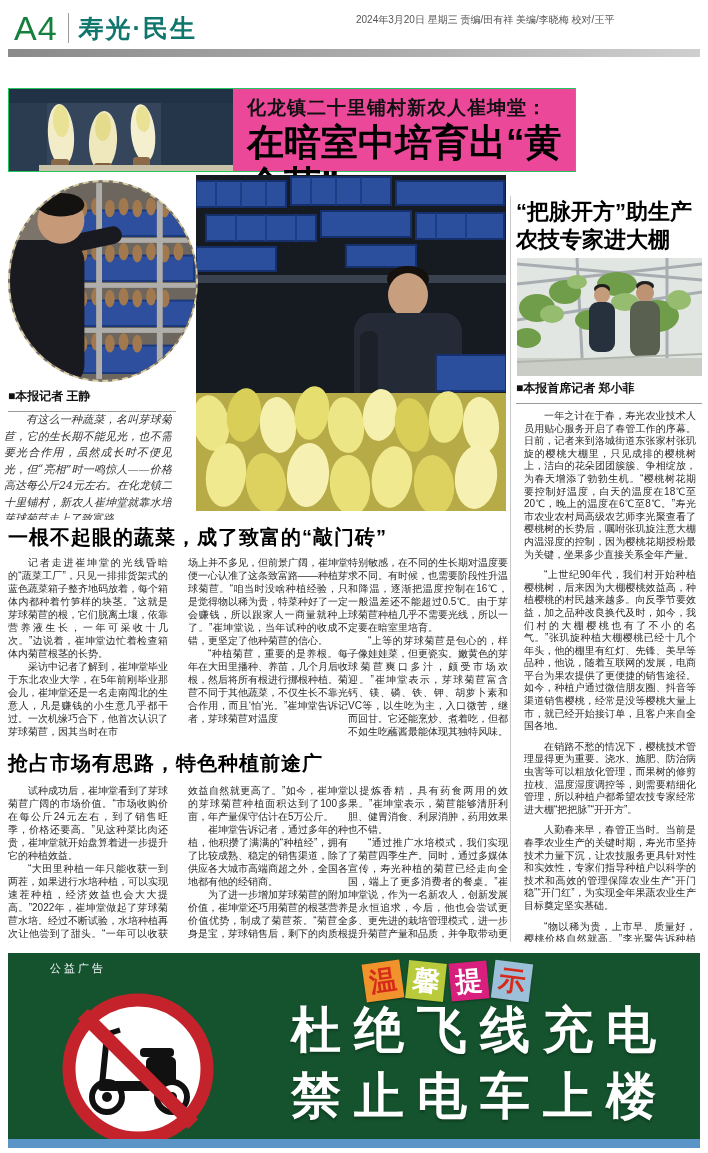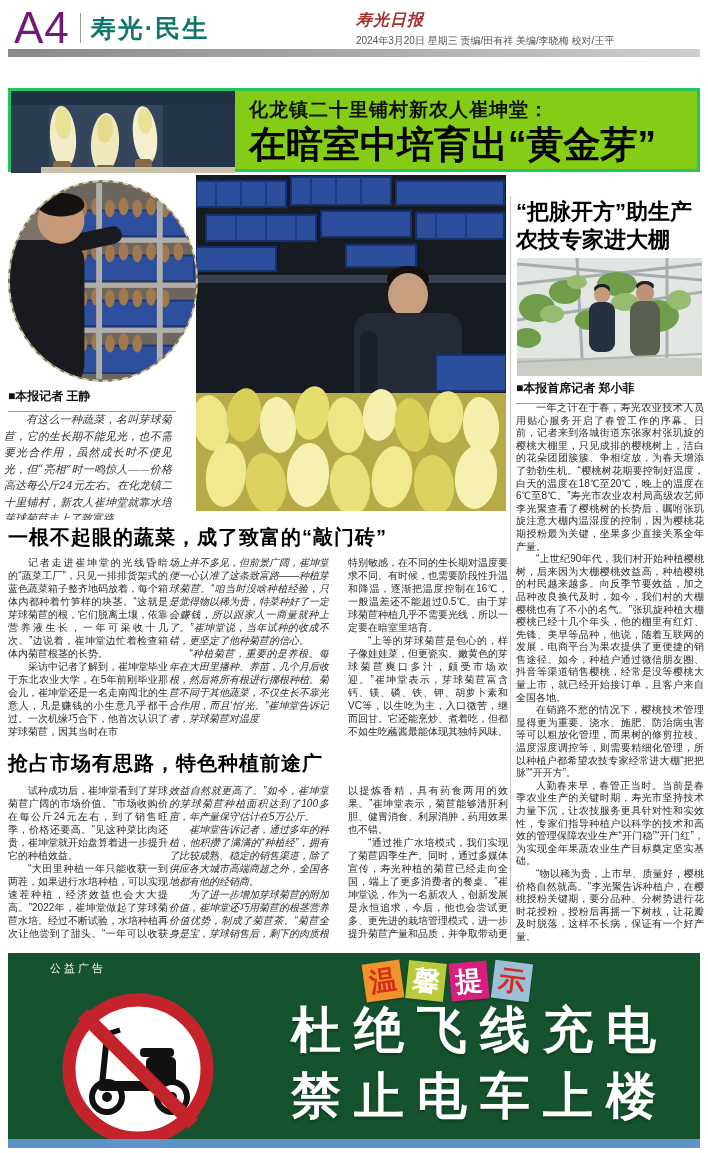--- a/index.html
+++ b/index.html
@@ -4,31 +4,31 @@
 <style>
   * { margin:0; padding:0; box-sizing:border-box; }
   html,body { background:#e9e9e9; }
   .page {
     position:relative; width:708px; height:1153px; background:#ffffff;
     font-family:"Liberation Sans", sans-serif; color:#222; overflow:hidden;
     margin:0 auto;
   }
   
   .hdr { position:absolute; left:14px; top:8px; height:40px; display:flex; align-items:center; }
-  .page-label { font-size:44px; color:#701a75; letter-spacing:1px;text-align:center; }
+  .page-label { font-size:34px; color:#15803d; letter-spacing:1px;text-align:center; }
   .hdr-sep { width:1px; height:30px; background:#9a9a9a; margin:0 10px; }
   .section-title { font-size:25px; font-weight:700; color:#0f766e; letter-spacing:2px; }
   .masthead { position:absolute; left:356px; top:10px; }
   .masthead-logo { display:block; font-family:"DejaVu Serif", serif; font-style:italic; font-weight:bold; font-size:16px; color:#a5302c; letter-spacing:1px; }
   .dateline { display:block; font-size:10px; color:#555; margin-top:3px; white-space:nowrap; }
   .hdr-bar { position:absolute; left:8px; top:49px; width:692px; height:8px;
     background:linear-gradient(to right,#8a8a8a 0%,#adadad 55%,#cfcfcf 100%); }
 
   
-  .banner { position:absolute; left:8px; top:88px; width:692px; height:84px; background:#84cc16; border:3px solid #22c55e; display:flex; }
+  .banner { position:absolute; left:8px; top:88px; width:568px; height:84px; background:#ec4899; border:1px solid #22c55e; display:flex; }
   .banner-photo { width:224px; height:82px; flex:0 0 auto; }
   .banner-text { padding:6px 0 0 14px; }
   .lead-kicker { font-size:19px; font-weight:bold; color:#111; letter-spacing:1px; }
   .lead-title { font-size:37px; font-weight:900; color:#000; line-height:42px; letter-spacing:0px; margin-top:1px; }
 
   
   .main-photo { position:absolute; left:196px; top:175px; width:310px; height:336px; z-index:1; }
   .portrait { position:absolute; left:8px; top:180px; width:190px; height:202px; border-radius:50%;
     overflow:hidden; border:2px dashed #d5caa0; z-index:2; background:#7c746a; }
   .side-photo { position:absolute; left:517px; top:258px; width:185px; height:118px; }
@@ -47,28 +47,28 @@
     color:#333; text-align:justify; text-indent:2em; overflow:hidden; }
   .subhead { position:absolute; left:8px; width:512px; font-size:20px; font-weight:800; color:#000; letter-spacing:1px; }
   .subhead-1 { top:524px; }
   .subhead-2 { top:750px; }
   .bodycol { position:absolute; width:160px; font-size:10px; line-height:13px; color:#2a2a2a;
     text-align:justify; overflow:hidden; }
   .bodycol p { text-indent:2em; margin:0; }
   .bodycol p.cont { text-indent:0; }
   .s1 { top:556px; height:190px; }
   .s2 { top:784px; height:156px; }
-  .c1 { left:8px; } .c2 { left:169px;font-style:italic; } .c3 { left:348px; }
+  .c1 { left:8px; } .c2 { left:188px; } .c3 { left:348px; }
 
   
   .side-title { position:absolute; left:516px; top:198px; width:190px; font-size:22px; font-weight:900;
     color:#000; line-height:28px; letter-spacing:0px; }
   .side-body { position:absolute; left:516px; top:402px; width:188px; height:540px; overflow:hidden;
     font-size:10px; line-height:12.6px; color:#2a2a2a; text-align:justify; }
-  .side-body p { text-indent:2em; margin:0; }
+  .side-body p { text-indent:2em; margin:8px; }
 
   
   .ad { position:absolute; left:8px; top:953px; width:692px; height:195px; background:#14532d; overflow:hidden; }
   .ad-label { position:absolute; left:42px; top:8px; font-size:11px; color:#f2f6fa; letter-spacing:3px; }
   .sign { position:absolute; left:52px; top:38px; width:156px; height:156px; }
   .notice { position:absolute; left:356px; top:9px; display:flex; gap:5px; }
   .nb { width:38px; height:38px; display:flex; align-items:center; justify-content:center;
     font-size:27px; font-weight:900; box-shadow:0 1px 2px rgba(0,0,0,.35); }
   .nb1 { background:#f1932c; color:#d62a1a; transform:rotate(-8deg); }
   .nb2 { background:#b9cb3b; color:#ffffff; transform:rotate(6deg); }
@@ -85,21 +85,20 @@
 <body>
 
 <div class="page">
 
   <div class="hdr">
     <span class="page-label">A4</span>
     <span class="hdr-sep"></span>
     <span class="section-title">寿光·民生</span>
   </div>
   <div class="masthead">
-    <span class="masthead-logo">寿光日报</span>
     <span class="dateline">2024年3月20日 星期三 责编/田有祥 美编/李晓梅 校对/王平</span>
   </div>
   <div class="hdr-bar"></div>
 
   <div class="banner">
     <div class="banner-photo">
       <svg viewBox="0 0 224 82" width="224" height="82">
         <rect width="224" height="82" fill="#35465c"></rect>
         <rect x="152" width="72" height="82" fill="#26364a"></rect>
         <rect x="0" width="38" height="82" fill="#2b3b50"></rect>

